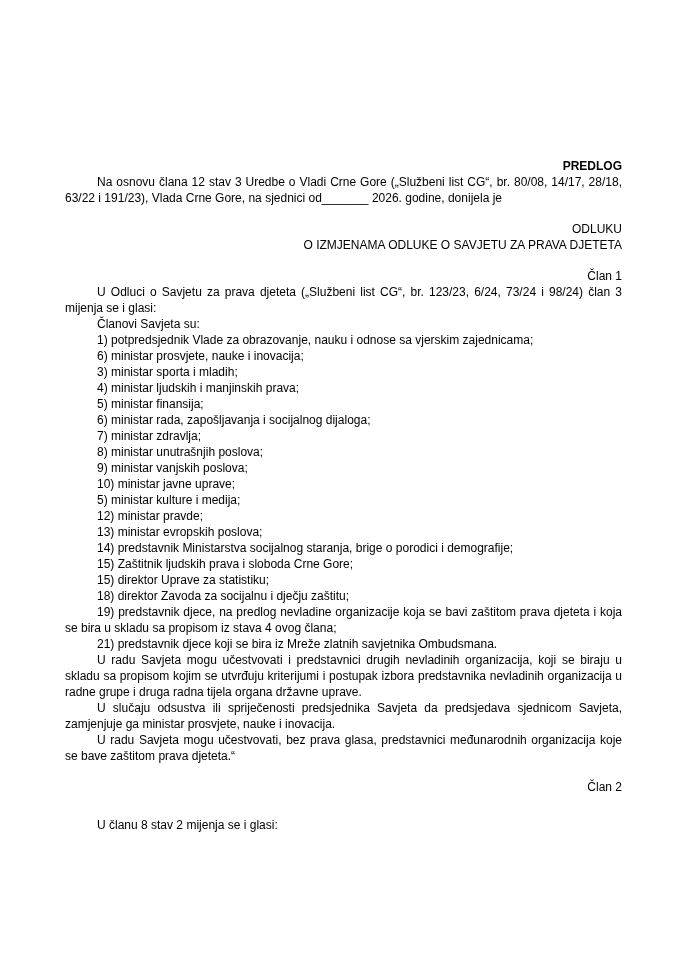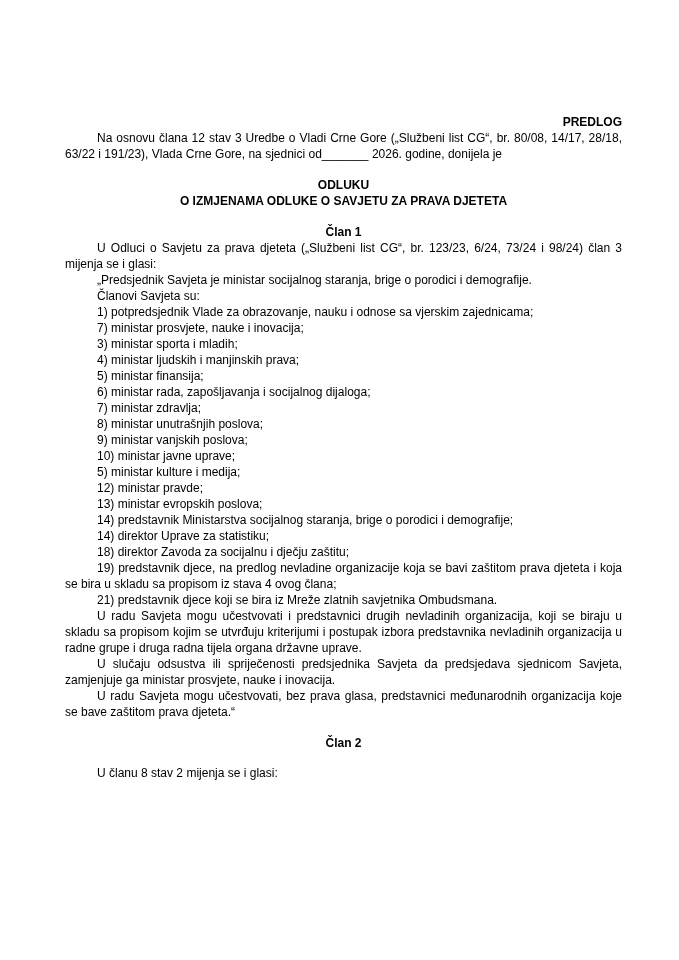--- a/index.html
+++ b/index.html
@@ -22,69 +22,70 @@
     font-size: 12px;
     line-height: 16px;
   }
   p {
     margin: 0;
     padding: 0;
   }
   .doc-tag {
     text-align: right;
     font-weight: bold;
+    margin-top: 44px;
   }
   .para {
     text-align: justify;
     text-indent: 32px;
   }
   .heading {
-    text-align: center;
-    font-weight: bold;
+    text-align: right;
+    font-weight: normal;
   }
   .gap-above {
     margin-top: 15px;
   }
   .gap-below {
-    margin-bottom: 14px;
+    margin-bottom: 22px;
   }
 </style>
 </head>
 <body>
 
 <div class="page">
 
   <p class="doc-tag">PREDLOG</p>
 
   <p class="para">Na osnovu člana 12 stav 3 Uredbe o Vladi Crne Gore („Službeni list CG“, br. 80/08, 14/17, 28/18, 63/22 i 191/23), Vlada Crne Gore, na sjednici od_______ 2026. godine, donijela je</p>
 
   <p class="heading gap-above">ODLUKU</p>
   <p class="heading">O IZMJENAMA ODLUKE O SAVJETU ZA PRAVA DJETETA</p>
 
   <p class="heading gap-above">Član 1</p>
 
   <p class="para">U Odluci o Savjetu za prava djeteta („Službeni list CG“, br. 123/23, 6/24, 73/24 i 98/24) član 3 mijenja se i glasi:</p>
-  <p class="para">„Predsjednik Savjeta je ministar socijalnog staranja, brige o porodici i demografije.</p>
   <p class="para">Članovi Savjeta su:</p>
 
   <p class="para">1) potpredsjednik Vlade za obrazovanje, nauku i odnose sa vjerskim zajednicama;</p>
-  <p class="para">7) ministar prosvjete, nauke i inovacija;</p>
+  <p class="para">6) ministar prosvjete, nauke i inovacija;</p>
   <p class="para">3) ministar sporta i mladih;</p>
   <p class="para">4) ministar ljudskih i manjinskih prava;</p>
   <p class="para">5) ministar finansija;</p>
   <p class="para">6) ministar rada, zapošljavanja i socijalnog dijaloga;</p>
   <p class="para">7) ministar zdravlja;</p>
   <p class="para">8) ministar unutrašnjih poslova;</p>
   <p class="para">9) ministar vanjskih poslova;</p>
   <p class="para">10) ministar javne uprave;</p>
   <p class="para">5) ministar kulture i medija;</p>
   <p class="para">12) ministar pravde;</p>
   <p class="para">13) ministar evropskih poslova;</p>
   <p class="para">14) predstavnik Ministarstva socijalnog staranja, brige o porodici i demografije;</p>
-  <p class="para">14) direktor Uprave za statistiku;</p>
+  <p class="para">15) Zaštitnik ljudskih prava i sloboda Crne Gore;</p>
+  <p class="para">15) direktor Uprave za statistiku;</p>
   <p class="para">18) direktor Zavoda za socijalnu i dječju zaštitu;</p>
   <p class="para">19) predstavnik djece, na predlog nevladine organizacije koja se bavi zaštitom prava djeteta i koja se bira u skladu sa propisom iz stava 4 ovog člana;</p>
   <p class="para">21) predstavnik djece koji se bira iz Mreže zlatnih savjetnika Ombudsmana.</p>
 
   <p class="para">U radu Savjeta mogu učestvovati i predstavnici drugih nevladinih organizacija, koji se biraju u skladu sa propisom kojim se utvrđuju kriterijumi i postupak izbora predstavnika nevladinih organizacija u radne grupe i druga radna tijela organa državne uprave.</p>
   <p class="para">U slučaju odsustva ili spriječenosti predsjednika Savjeta da predsjedava sjednicom Savjeta, zamjenjuje ga ministar prosvjete, nauke i inovacija.</p>
   <p class="para">U radu Savjeta mogu učestvovati, bez prava glasa, predstavnici međunarodnih organizacija koje se bave zaštitom prava djeteta.“</p>
 
   <p class="heading gap-above gap-below">Član 2</p>
 

